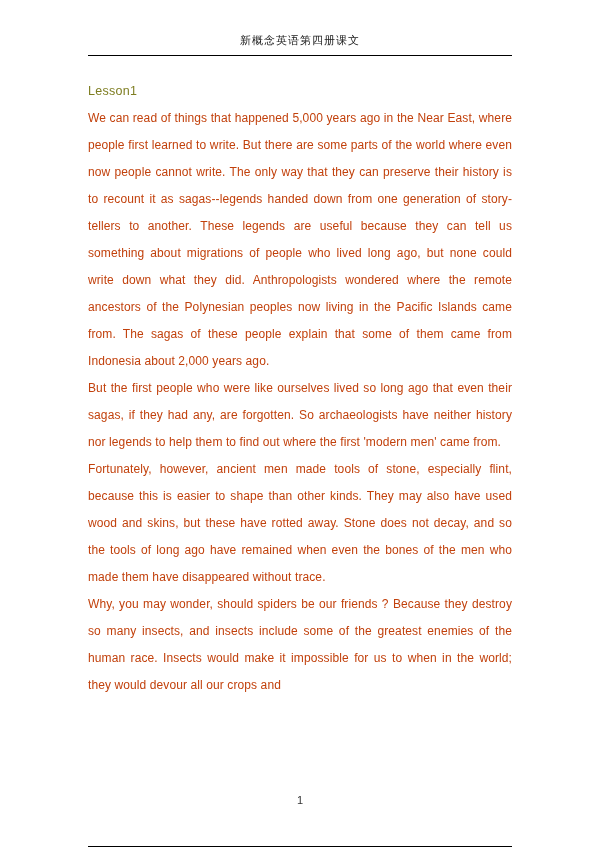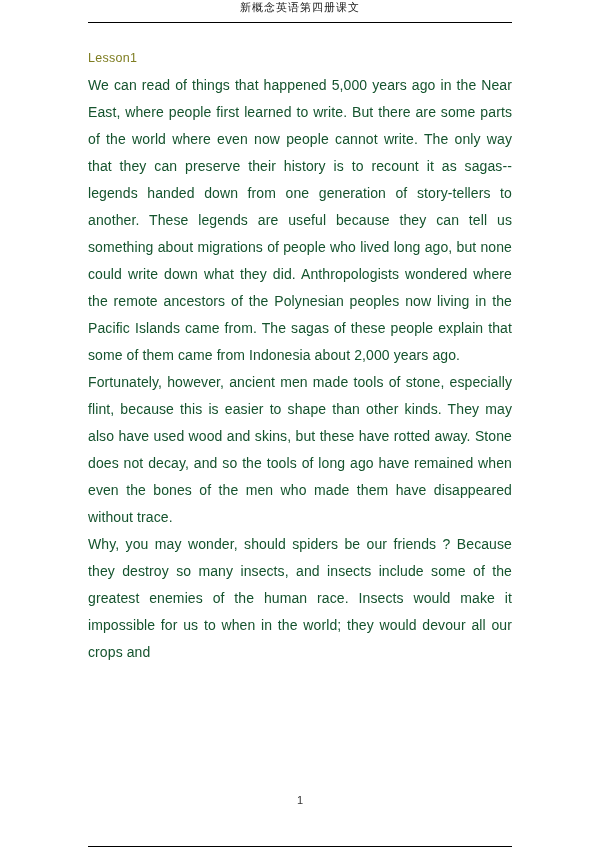--- a/index.html
+++ b/index.html
@@ -10,20 +10,21 @@
     font-family: "Liberation Sans", "DejaVu Sans", sans-serif;
     overflow: hidden;
   }
   .page {
     position: relative;
     width: 600px;
     height: 850px;
     background: #ffffff;
   }
   .header-title {
+    padding-top: 33px;
     text-align: center;
     font-size: 11px;
     color: #1a1a1a;
     font-family: "DejaVu Serif", "Liberation Serif", serif;
     letter-spacing: 1px;
   }
   .header-rule {
     margin: 7px 88px 0 88px;
     border-bottom: 1px solid #000000;
     height: 0;
@@ -36,23 +37,23 @@
     margin-bottom: 7px;
     font-size: 12.5px;
     font-weight: 400;
     color: #7e7d21;
     letter-spacing: 0.3px;
   }
   .section-2 .lesson-title {
     margin-top: 44px;
   }
   p.body-text {
-    font-size: 14px;
+    font-size: 12px;
     line-height: 27px;
-    color: #14532d;
+    color: #c2410c;
     text-align: justify;
     letter-spacing: 0.1px;
   }
   .footer {
     position: absolute;
     left: 0;
     bottom: 44px;
     width: 100%;
     text-align: center;
     font-size: 11px;
@@ -74,20 +75,21 @@
 
   <div class="header-title">新概念英语第四册课文</div>
 
   <div class="header-rule"></div>
 
   <div class="content">
 
     <div class="section section-1">
       <div class="lesson-title">Lesson1</div>
       <p class="body-text">We can read of things that happened 5,000 years ago in the Near East, where people first learned to write. But there are some parts of the world where even now people cannot write. The only way that they can preserve their history is to recount it as sagas--legends handed down from one generation of story-tellers to another. These legends are useful because they can tell us something about migrations of people who lived long ago, but none could write down what they did. Anthropologists wondered where the remote ancestors of the Polynesian peoples now living in the Pacific Islands came from. The sagas of these people explain that some of them came from Indonesia about 2,000 years ago.</p>
+      <p class="body-text">But the first people who were like ourselves lived so long ago that even their sagas, if they had any, are forgotten. So archaeologists have neither history nor legends to help them to find out where the first 'modern men' came from.</p>
       <p class="body-text">Fortunately, however, ancient men made tools of stone, especially flint, because this is easier to shape than other kinds. They may also have used wood and skins, but these have rotted away. Stone does not decay, and so the tools of long ago have remained when even the bones of the men who made them have disappeared without trace.</p>
     </div>
 
     <div class="section section-2">
       <p class="body-text">Why, you may wonder, should spiders be our friends ? Because they destroy so many insects, and insects include some of the greatest enemies of the human race. Insects would make it impossible for us to when in the world; they would devour all our crops and</p>
     </div>
 
   </div>
 
   <div class="footer">1</div>

